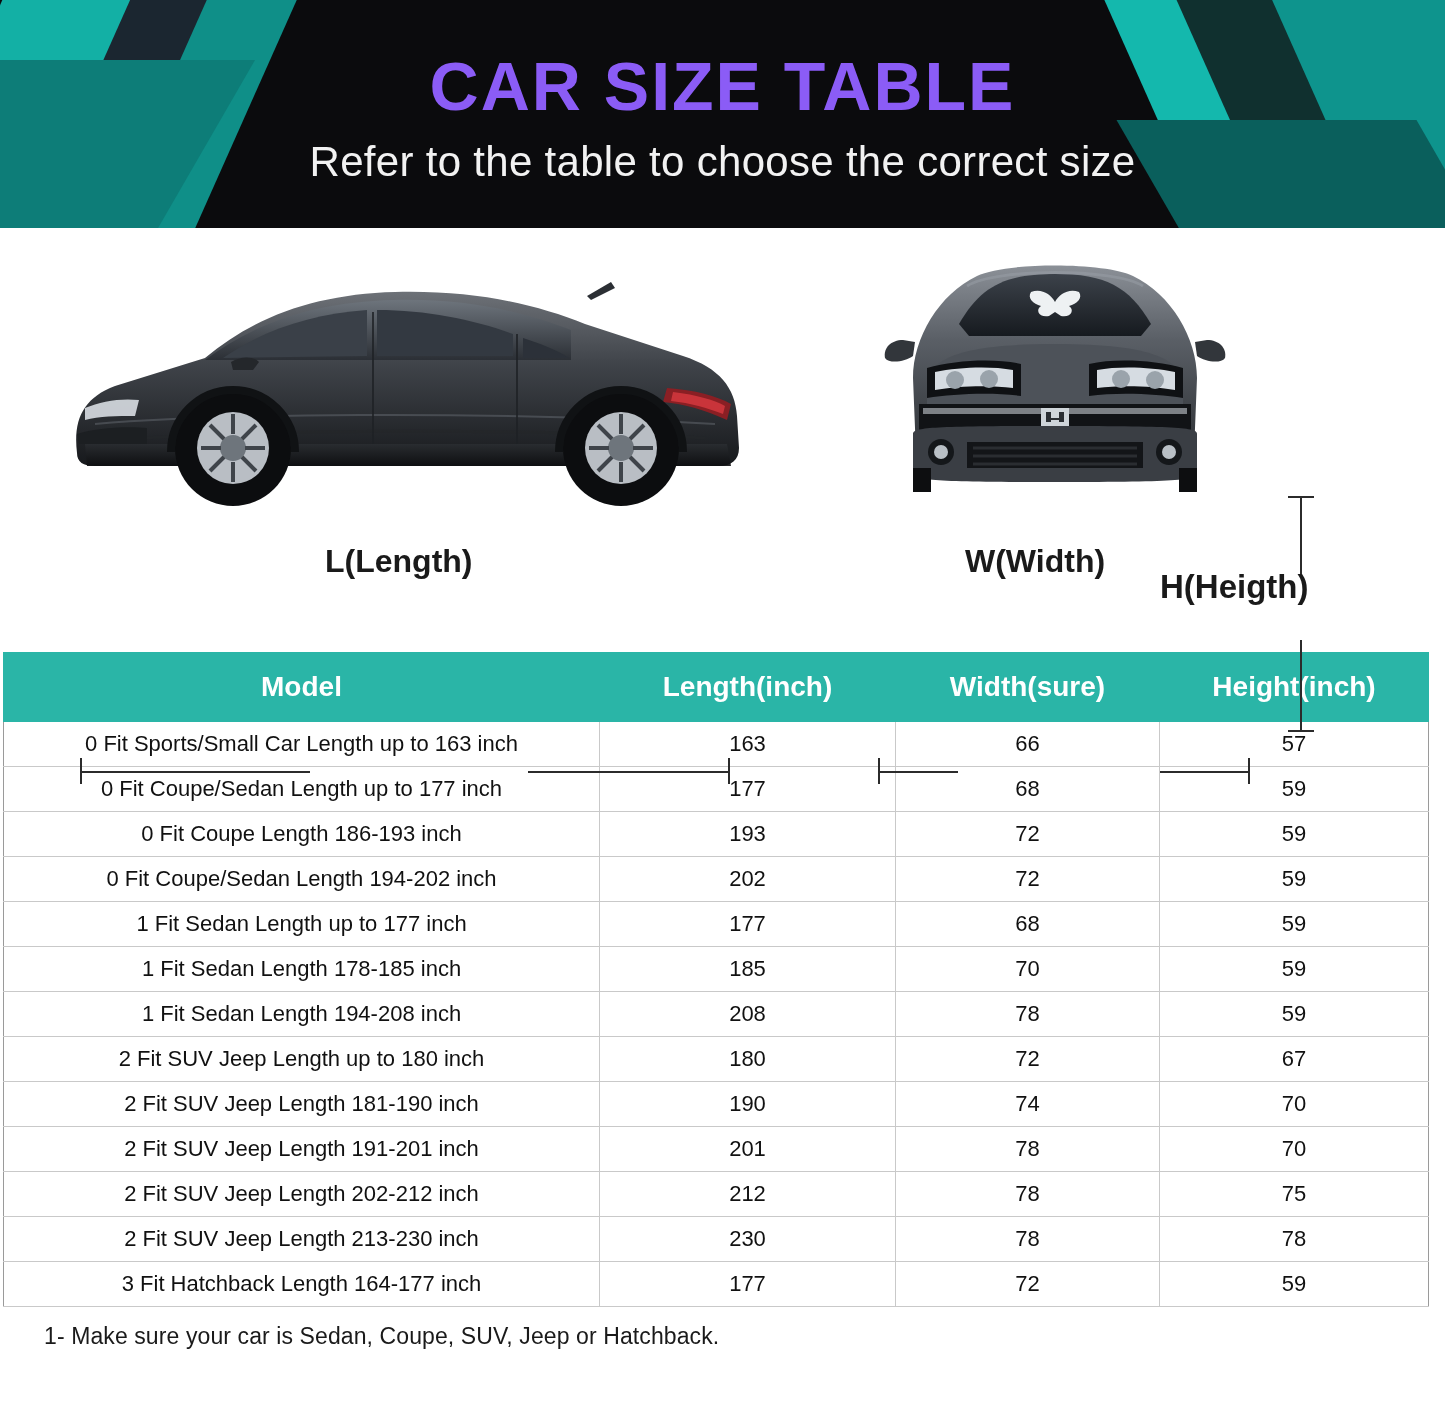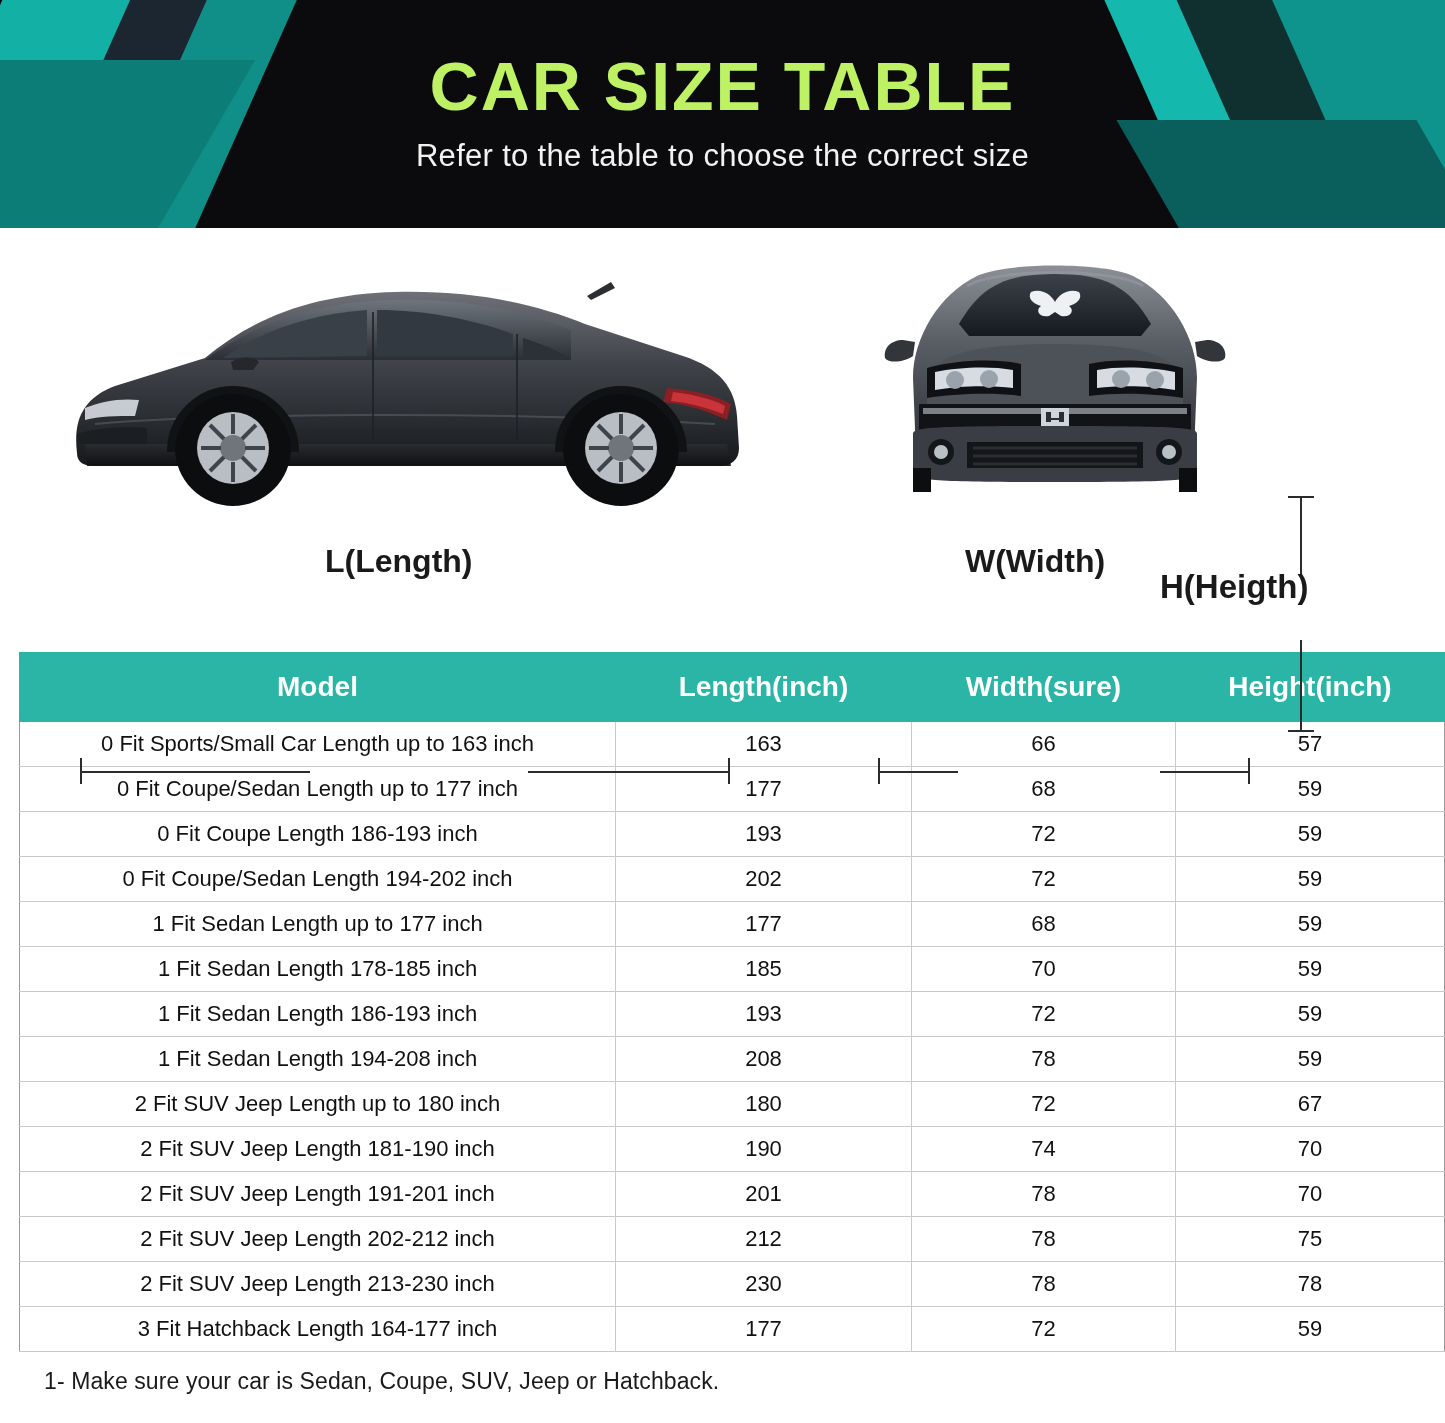--- a/index.html
+++ b/index.html
@@ -78,31 +78,31 @@
     transform: skewX(30deg);
     opacity: .8;
   }
   .banner-text {
     position: relative;
     z-index: 5;
     text-align: center;
     padding-top: 52px;
   }
   .banner-title {
-    color: #bef264;
+    color: #8b5cf6;
     font-size: 68px;
     font-weight: bold;
     letter-spacing: 2px;
     line-height: 1;
     margin: 0;
     font-family: "Liberation Sans", sans-serif;
   }
   .banner-sub {
     color: #f2f2f2;
-    font-size: 31px;
+    font-size: 42px;
     font-weight: normal;
     margin: 18px 0 0 0;
     letter-spacing: .3px;
   }
 
   
   .illus {
     position: relative;
     width: 1445px;
     height: 424px;
@@ -145,21 +145,21 @@
     background: #2b2b2b;
   }
   .cap-h {
     position: absolute;
     width: 26px; height: 2px;
     background: #2b2b2b;
   }
 
   
   .table-wrap {
-    padding: 0 19px;
+    padding: 0 3px;
   }
   table.size-table {
     width: 1425px;
     border-collapse: collapse;
     table-layout: fixed;
   }
   table.size-table th {
     background: #2ab5a7;
     color: #ffffff;
     font-size: 28px;
@@ -415,26 +415,20 @@
         <td>68</td>
         <td>59</td>
       </tr>
       <tr>
         <td>1 Fit Sedan Length 178-185 inch</td>
         <td>185</td>
         <td>70</td>
         <td>59</td>
       </tr>
       <tr>
-        <td>1 Fit Sedan Length 186-193 inch</td>
-        <td>193</td>
-        <td>72</td>
-        <td>59</td>
-      </tr>
-      <tr>
         <td>1 Fit Sedan Length 194-208 inch</td>
         <td>208</td>
         <td>78</td>
         <td>59</td>
       </tr>
       <tr>
         <td>2 Fit SUV Jeep Length up to 180 inch</td>
         <td>180</td>
         <td>72</td>
         <td>67</td>

